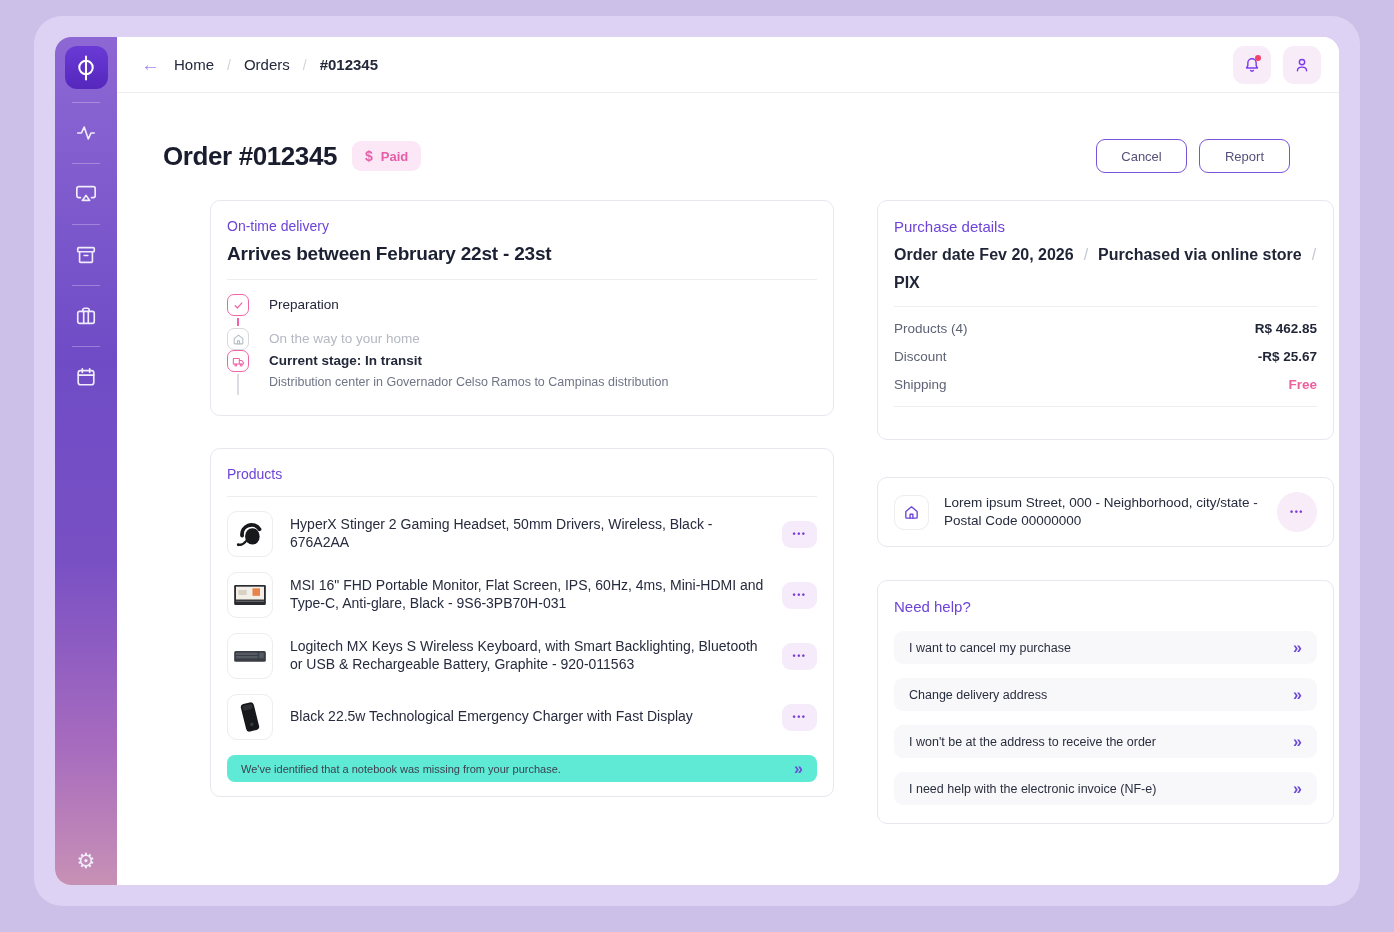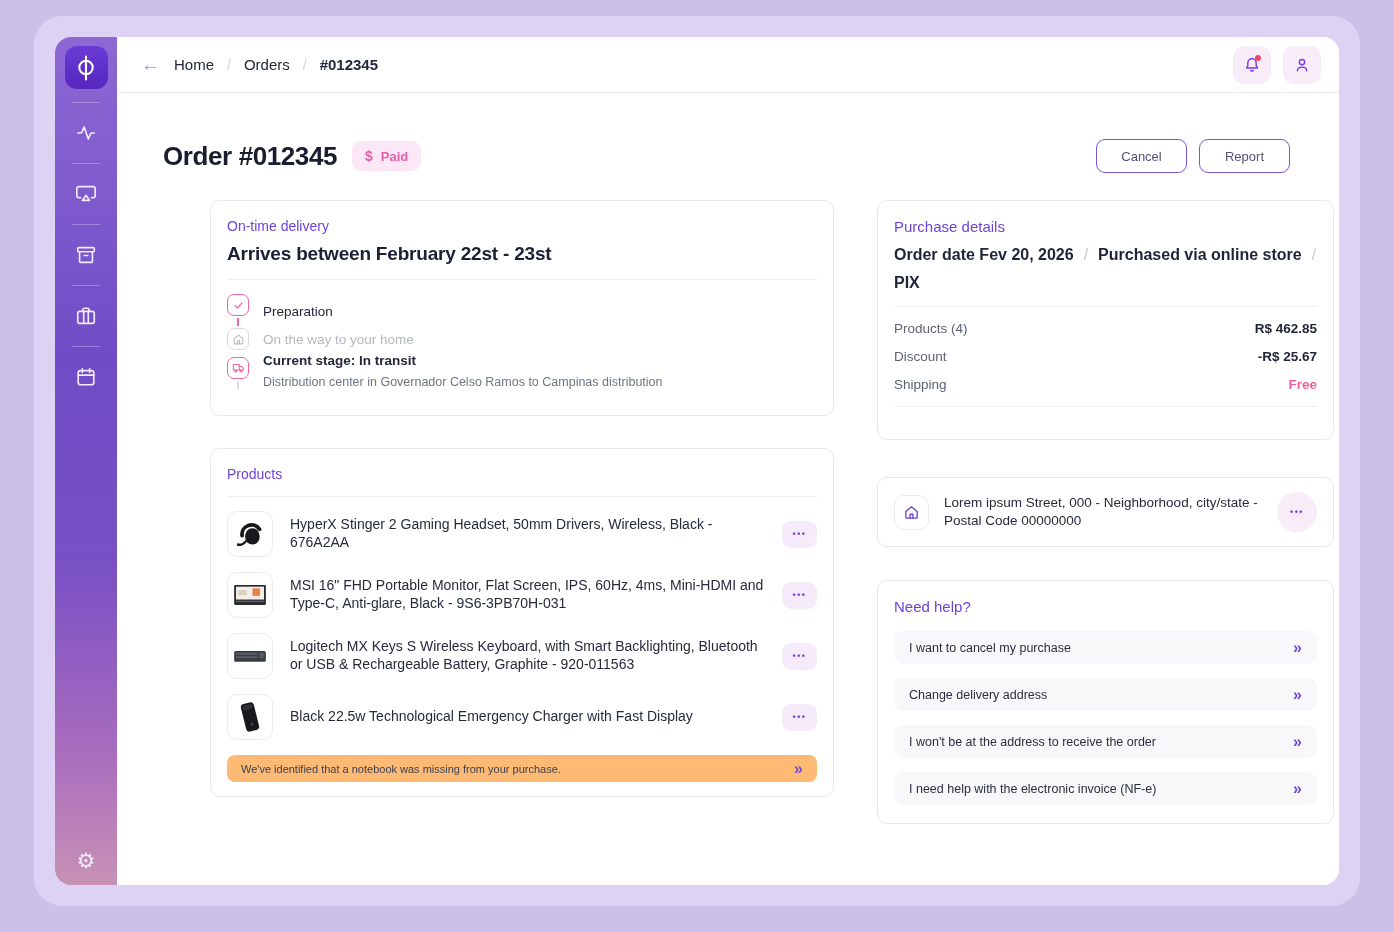--- a/index.html
+++ b/index.html
@@ -74,21 +74,21 @@
   }
   .columns { display:flex; gap:43px; margin-top:27px; align-items:flex-start;padding-left:47px; }
   .col-left { width:624px; flex:0 0 624px; }
   .col-right { width:457px; flex:0 0 457px; }
   .card { border:1px solid #e9e7ee; border-radius:10px; background:#fff; }
   .card-heading { font-size:14px; font-weight:500; color:#6d43d8; }
   .hr { border:none; border-top:1px solid #ededf2; margin:14px 0; }
   
   .delivery-card { padding:17px 16px 18px; }
   .delivery-title { font-size:19px; font-weight:700; color:#1b2032; margin-top:9px; letter-spacing:-0.2px; }
-  .tl-step { display:flex; gap:14px;align-items:center; }
+  .tl-step { display:flex; gap:20px; }
   .tl-rail { display:flex; flex-direction:column; align-items:center; width:22px; flex:0 0 22px; }
   .tl-icon {
     width:22px; height:22px; border-radius:7px; border:1.5px solid #f065a8;
     display:flex; align-items:center; justify-content:center; flex:0 0 22px;
   }
   .tl-icon.pending { border-color:#d8d8de; }
   .tl-line { width:1.5px; flex:1; min-height:8px; background:#f065a8; margin:2px 0; }
   .tl-line.gray { background:#dcdce2; }
   .tl-label { font-size:13.5px; color:#23283a; padding-top:3px; }
   .tl-label.bold { font-weight:700; }
@@ -103,21 +103,21 @@
     background:#fff; flex:0 0 46px; display:flex; align-items:center; justify-content:center;
     overflow:hidden;
   }
   .product-title { font-size:14px; color:#262b3d; line-height:1.27; flex:1; }
   .more-btn {
     background:#f5ebfa; border:none; border-radius:9px; width:35px; height:27px;
     color:#7a3bd6; font-size:9px; letter-spacing:1.5px; font-weight:700;
     cursor:pointer; flex:0 0 35px; line-height:27px; text-align:center;
   }
   .notice-row {
-    margin-top:4px; background:#fdba74; border:none; border-radius:8px;
+    margin-top:4px; background:#5eead4; border:none; border-radius:8px;
     width:100%; height:27px; display:flex; align-items:center; padding:0 14px;
     cursor:pointer; font-family:inherit;
   }
   .notice-text { font-size:11px; color:#3c4152; }
   .chevron { margin-left:auto; color:#6d4ad8; font-size:16px; font-weight:700; line-height:1; }
   
   .purchase-card { padding:17px 16px 18px; }
   .purchase-card .card-heading { font-size:15px; }
   .meta-row { display:flex; align-items:center; gap:10px; margin-top:11px; font-size:16px; font-weight:700; color:#1f2436; flex-wrap:wrap; }
   .meta-slash { color:#c5c9d2; font-weight:400; }

